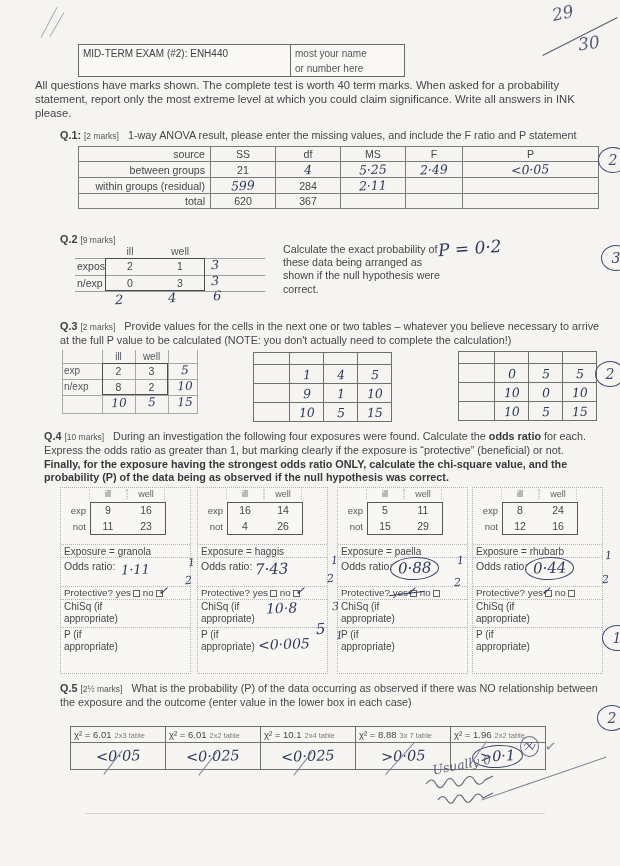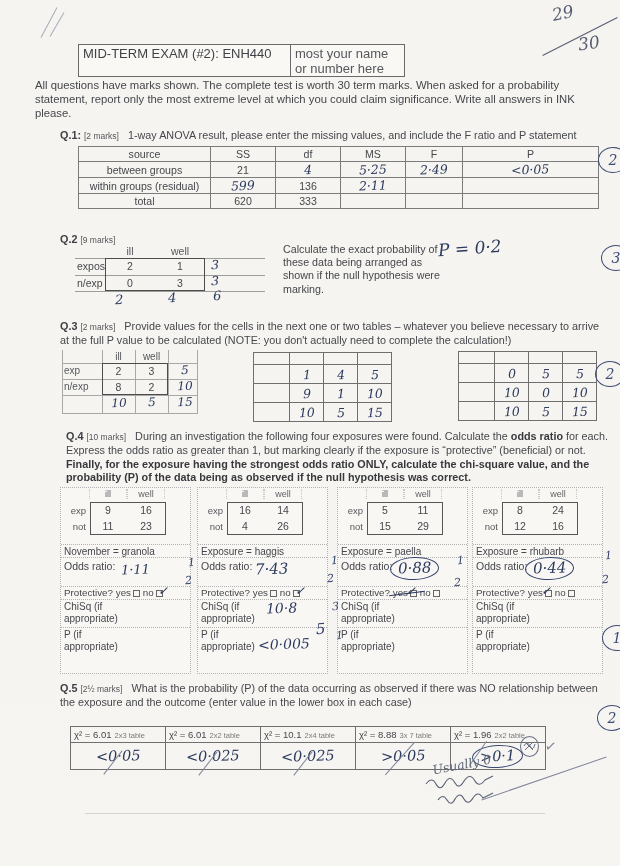--- a/index.html
+++ b/index.html
@@ -13,31 +13,31 @@
   .qmarks{font-size:8.5px;color:#55575c}
   .b{font-weight:bold;color:#37393d}
 
   
   .pline{position:absolute;border-top:1.5px solid #a7acb9}
   .grade-num{position:absolute;font-family:"DejaVu Serif",serif;font-style:italic;color:#565d72;font-size:17px}
   .grade-slash{position:absolute;left:538px;top:36px;width:84px;border-top:1.6px solid #565d72;transform:rotate(-27deg)}
 
   
   .hdr{left:78px;top:44px;width:327px;height:33px;border:1px solid #6a6a6a;display:flex;background:rgba(255,255,255,.35)}
-  .hdr .cell{font-size:13px;line-height:15px;padding:1px 4px}
+  .hdr .cell{font-size:10px;line-height:15px;padding:1px 4px}
   .hdr .left{flex:0 0 212px;border-right:1px solid #6a6a6a;color:#404247}
   .hdr .right{flex:1;color:#55575c}
 
   .intro{left:35px;top:79px;width:552px;font-size:11.3px;line-height:13.9px;color:#45474c}
 
   
   .q1line{left:60px;top:129px;width:545px;font-size:10.8px}
   .q1-table{left:78px;top:146px;width:520px;border-collapse:collapse;table-layout:fixed}
   .q1-table td{border:1px solid #7b7b7b;font-size:10.6px;height:15px;padding:0 5px;text-align:center;color:#45474c}
-  .q1-table td.src{text-align:center}
+  .q1-table td.src{text-align:right}
   .q1-table td .hw{font-size:12.5px}
 
   
   .cm{position:absolute;width:30px;height:26px;border:1.6px solid #3d4c74;border-radius:50%;
       color:#3d4c74;font-family:"DejaVu Serif",serif;font-style:italic;font-size:14px;
       display:flex;align-items:center;justify-content:center}
   .cm-q1{left:598px;top:147px}.cm-q2{left:601px;top:245px}.cm-q3{left:595px;top:361px}
   .cm-q4{left:602px;top:625px}.cm-q5{left:597px;top:705px}
 
   
@@ -61,21 +61,21 @@
   .q3a .box{position:absolute;left:40px;top:13px;width:66px;height:32px;border:1.5px solid #4c4c4c}
   .q3a .t{position:absolute;font-size:10px;color:#55575c;text-align:center}
   .q3a .n{position:absolute;font-size:10.5px;text-align:center;width:33px}
   .q3a .hwn{position:absolute;font-size:12px;text-align:center;width:30px}
   .q3grid{border-collapse:collapse;table-layout:fixed}
   .q3grid td{border:1px solid #6f6f6f;text-align:center;padding:0}
   .q3grid .hw{font-size:12.5px}
   .q3b{left:253px;top:352px}.q3c{left:458px;top:351px}
 
   
-  .q4line{left:66px;top:430px;width:548px;font-size:10.8px;line-height:13.4px}
+  .q4line{left:44px;top:430px;width:548px;font-size:10.8px;line-height:13.4px}
   .q4col{position:absolute;top:487px;width:131px;border:1px dotted #b2b2b2;background:rgba(255,255,255,.25)}
   .c0{left:60px}.c1{left:197px}.c2{left:337px}.c3{left:472px}
   .q4t{position:relative;height:57px;border-bottom:1px dotted #b2b2b2}
   .q4h{position:absolute;top:1px;width:38px;text-align:center;font-size:9px;color:#606266;
        border-left:1px dotted #c8c8c8;border-right:1px dotted #c8c8c8}
   .h-ill{left:28px}.h-well{left:66px}
   .q4rl{position:absolute;left:0;width:25px;text-align:right;font-size:9.5px;color:#55575c}
   .rl-exp{top:17px}.rl-not{top:33px}
   .q4v{position:absolute;width:38px;text-align:center;font-size:10.5px}
   .v00{left:28px;top:16px}.v01{left:66px;top:16px}.v10{left:28px;top:32px}.v11{left:66px;top:32px}
@@ -135,21 +135,21 @@
 <div class="abs hdr">
   <div class="cell left">
     <div>MID-TERM EXAM (#2): ENH440</div>
   </div>
   <div class="cell right">
     <div>most your name</div>
     <div>or number here</div>
   </div>
 </div>
 
-<p class="abs intro">All questions have marks shown. The complete test is worth 30 term marks.  When asked for a probability statement, report only the most extreme level at which you could claim significance. Write all answers in INK please.</p>
+<p class="abs intro">All questions have marks shown. The complete test is worth 40 term marks.  When asked for a probability statement, report only the most extreme level at which you could claim significance. Write all answers in INK please.</p>
 
 <p class="abs q1line">
   <span class="qlabel">Q.1:</span>
   <span class="qmarks">[2 marks]</span>&nbsp;&nbsp;
   <span>1-way ANOVA result, please enter the missing values, and include the F ratio and P statement</span>
 </p>
 <table class="abs q1-table">
   <colgroup>
       <col style="width:132px">
       <col style="width:65px">
@@ -171,29 +171,29 @@
     <td class="src">between groups</td>
     <td>21</td>
     <td><span class="hw">4</span></td>
     <td><span class="hw">5·25</span></td>
     <td><span class="hw">2·49</span></td>
     <td><span class="hw">&lt;0·05</span></td>
   </tr>
   <tr>
     <td class="src">within groups (residual)</td>
     <td><span class="hw">599</span></td>
-    <td>136</td>
+    <td>284</td>
     <td><span class="hw">2·11</span></td>
     <td></td>
     <td></td>
   </tr>
   <tr>
     <td class="src">total</td>
     <td>620</td>
-    <td>333</td>
+    <td>367</td>
     <td></td>
     <td></td>
     <td></td>
   </tr>
 </tbody>
   </table>
 
 <p class="abs q2label">
   <span class="qlabel">Q.2</span>
   <span class="qmarks">[9 marks]</span>
@@ -210,21 +210,21 @@
   <span class="val" style="left:30px;top:15px">2</span>
   <span class="val" style="left:80px;top:15px">1</span>
   <span class="val" style="left:30px;top:31.5px">0</span>
   <span class="val" style="left:80px;top:31.5px">3</span>
   <span class="hwv hw" style="left:136px;top:12px">3</span>
   <span class="hwv hw" style="left:136px;top:28px">3</span>
   <span class="hwv hw" style="left:40px;top:47px;font-size:13px">2</span>
   <span class="hwv hw" style="left:93px;top:45px;font-size:13px">4</span>
   <span class="hwv hw" style="left:138px;top:43px;font-size:13px">6</span>
 </div>
-<p class="abs q2prompt">Calculate the exact probability of these data being arranged as shown if the null hypothesis were marking.</p>
+<p class="abs q2prompt">Calculate the exact probability of these data being arranged as shown if the null hypothesis were correct.</p>
 <span class="abs hw q2ans">P = 0·2</span>
 
 <p class="abs q3line">
   <span class="qlabel">Q.3</span>
   <span class="qmarks">[2 marks]</span>&nbsp;&nbsp;
   <span>Provide values for the cells in the next one or two tables – whatever you believe necessary to arrive at the full P value to be calculated (NOTE: you don't actually need to complete the calculation!)</span>
 </p>
 <div class="abs q3a">
   <div class="v" style="left:0"></div>
     <div class="v" style="left:40px"></div>
@@ -330,21 +330,21 @@
     <span class="q4h h-ill">ill</span>
     <span class="q4h h-well">well</span>
     <span class="q4rl rl-exp">exp</span>
     <span class="q4rl rl-not">not</span>
     <div class="q4box"></div>
     <span class="q4v v00">9</span>
     <span class="q4v v01">16</span>
     <span class="q4v v10">11</span>
     <span class="q4v v11">23</span>
   </div>
-  <div class="q4name">November = granola</div>
+  <div class="q4name">Exposure = granola</div>
   <div class="q4odds">
     <span>Odds ratio:</span>
     <span class="hw" style="left:60px;top:4px;font-size:13px">1·11</span>
   </div>
   <div class="q4prot">
     <span>Protective?</span>
     <span>yes</span><span class="cb"></span>
     <span>no</span><span class="cb"></span>
     <span class="chk chk-no">✓</span>
   </div>

